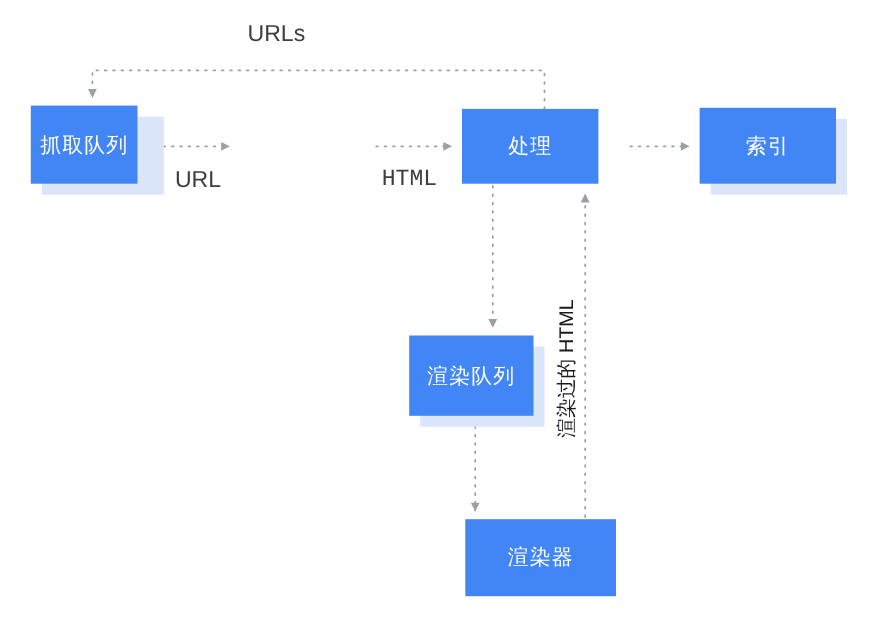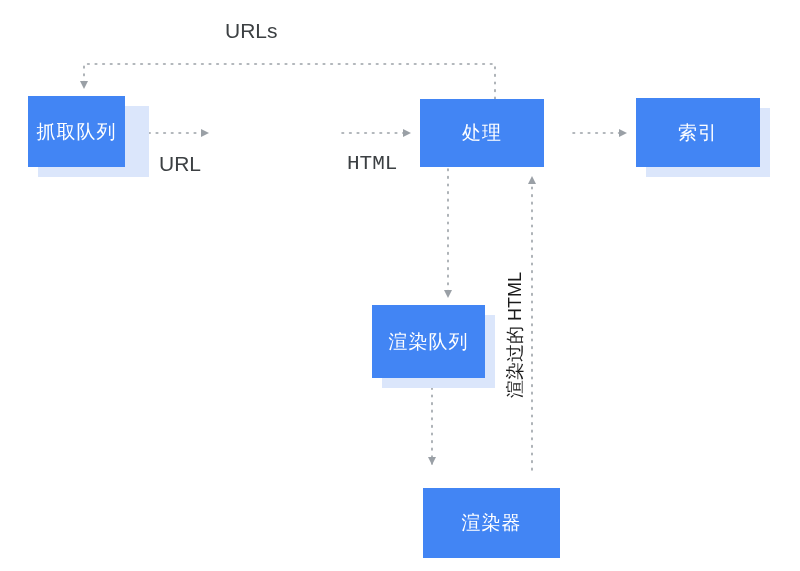--- a/index.html
+++ b/index.html
@@ -72,21 +72,21 @@
     user-select: none;
   }
   .n-fetch-queue   { left: 28px;  top: 96px;  width: 97px; height: 71px; }
   .sh-fetch-queue  { left: 38px;  top: 106px; width: 111px; height: 71px; }
   .n-crawler       { left: 218px; top: 99px;  width: 122px; height: 68px; }
   .n-processing    { left: 420px; top: 99px;  width: 124px; height: 68px; }
   .n-index         { left: 636px; top: 98px;  width: 124px; height: 69px; }
   .sh-index        { left: 646px; top: 108px; width: 124px; height: 69px; }
   .n-render-queue  { left: 372px; top: 305px; width: 113px; height: 73px; }
   .sh-render-queue { left: 382px; top: 315px; width: 113px; height: 73px; }
-  .n-renderer      { left: 423px; top: 472px; width: 137px; height: 70px; margin-top: 16px; }
+  .n-renderer      { left: 423px; top: 472px; width: 137px; height: 70px; }
 </style>
 </head>
 <body>
 
 <div id="diagram-canvas">
 
   <svg class="edges-layer" width="800" height="571" viewBox="0 0 800 571" xmlns="http://www.w3.org/2000/svg">
     <defs>
       <marker id="arrow-down" markerWidth="10" markerHeight="10" refX="5" refY="8" orient="0" markerUnits="userSpaceOnUse">
         <path d="M1,1 L9,1 L5,9 Z" fill="#9aa0a6"></path>

